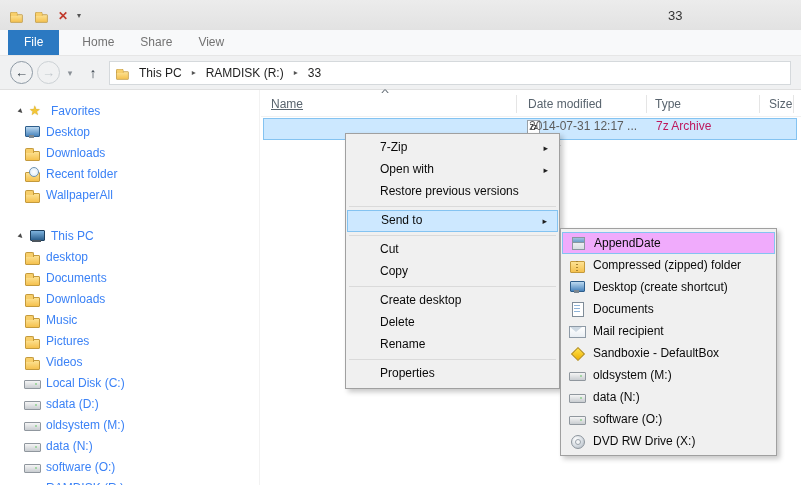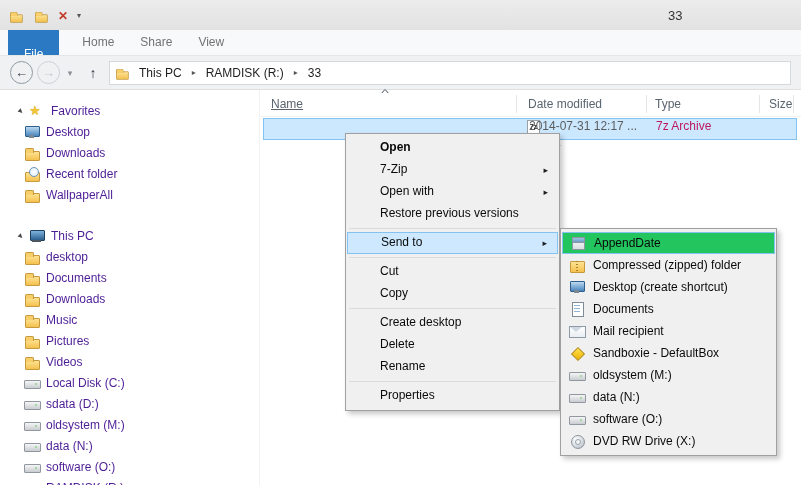--- a/index.html
+++ b/index.html
@@ -12,21 +12,21 @@
   .qat {position:absolute;left:8px;top:8px;display:flex;align-items:center;gap:9px;}
   .win-title {position:absolute;left:668px;top:8px;font-size:13px;color:#333;}
   .g-x {color:#c0392b;font-weight:bold;font-size:12px;line-height:14px;}
   .g-x::before {content:"\2715";}
   .g-drop {color:#555;font-size:8px;line-height:14px;}
   .g-drop::before {content:"\25BE";}
 
   
   #tabs {position:absolute;left:0;top:30px;right:0;height:26px;background:#f8f9fa;border-bottom:1px solid #e6e6e6;display:flex;padding-left:8px;}
   .tab {padding:0 13px;line-height:25px;font-size:12px;color:#737373;}
-  .tab-file {background:#2b79c2;color:#fff;padding:12px 16px;margin-right:10px;}
+  .tab-file {background:#2b79c2;color:#fff;padding:0 16px;margin-right:10px;}
 
   
   #navbar {position:absolute;left:0;top:56px;right:0;height:34px;background:#f0f1f2;border-bottom:1px solid #e0e0e0;display:flex;align-items:center;padding:0 10px;}
   .circle-btn {width:23px;height:23px;border-radius:50%;display:flex;align-items:center;justify-content:center;font-size:13px;flex:0 0 23px;}
   #back-btn {border:1px solid #8e9aa5;color:#2f3a44;}
   #fwd-btn {border:1px solid #ccd1d5;color:#c1c7cc;margin-left:4px;}
   #hist-btn {width:14px;text-align:center;color:#8a9096;font-size:9px;margin-left:3px;}
   #hist-btn::before {content:"\25BE";}
   #up-btn {width:20px;text-align:center;color:#2f3a44;font-size:14px;margin:0 6px;}
   #up-btn::before {content:"\2191";}
@@ -59,21 +59,21 @@
   .ic-mail::after {content:"";position:absolute;left:1px;top:4px;width:0;height:0;border-left:6px solid transparent;border-right:6px solid transparent;border-top:5px solid #cdd8e2;}
   .ic-sandboxie::before {content:"";position:absolute;left:4px;top:4px;width:8px;height:8px;transform:rotate(45deg);background:linear-gradient(135deg,#ffe34d,#efb000);border:1px solid #b08400;}
   .ic-app::before {content:"";position:absolute;left:2px;top:2px;width:11px;height:11px;background:linear-gradient(#fdfdfd,#d8dde2);border:1px solid #8b96a0;}
   .ic-app::after {content:"";position:absolute;left:2px;top:2px;width:11px;height:4px;background:linear-gradient(#9fc2e0,#6b9cc7);border:1px solid #8b96a0;}
   .ic-star::before {content:"\2605";position:absolute;left:0;top:0;font-size:13px;line-height:16px;color:#f3c637;text-shadow:0 0 1px #b08d1e;}
   .ic-7z::before {content:"7z";position:absolute;left:2px;top:1px;width:11px;height:13px;background:#fff;border:1px solid #98a0a8;font-size:7px;font-weight:bold;line-height:12px;text-align:center;color:#222;}
   .ic-sm {transform:scale(0.85);transform-origin:center;}
 
   
   #sidebar {position:absolute;left:0;top:90px;width:260px;bottom:0;background:#fff;padding-top:10px;overflow:hidden;border-right:1px solid #f2f2f2;}
-  .trow {height:21px;display:flex;align-items:center;font-size:12px;color:#4c1d95;white-space:nowrap;}
+  .trow {height:21px;display:flex;align-items:center;font-size:12px;color:#3b82f6;white-space:nowrap;}
   .twisty {width:12px;margin-left:15px;font-size:9px;color:#8a8a8a;display:flex;justify-content:center;flex:0 0 12px;}
   .twisty.exp::before {content:"\25B8";display:block;transform:rotate(45deg);color:#4a4a4a;}
   .trow.group .ic {margin-left:2px;}
   .trow .lbl {margin-left:6px;}
   .trow.child {padding-left:24px;}
   #group-thispc {margin-top:20px;}
 
   
   #main {position:absolute;left:261px;top:90px;right:0;bottom:0;background:#fff;}
   #colhead {position:relative;height:27px;border-bottom:1px solid #f1f1f1;}
@@ -95,21 +95,21 @@
   .citem.hl {background:#cde8ff;border:1px solid #84c3f1;line-height:19px;}
   .citem.bold {font-weight:bold;}
   .subarr {position:absolute;right:10px;top:0;bottom:0;display:flex;align-items:center;font-size:9px;color:#1e1e1e;}
   .subarr::before {content:"\25B8";}
   .csep {height:1px;background:#dadada;margin:3px 2px;}
 
   
   #smenu {position:absolute;left:560px;top:228px;width:217px;background:#f0f0f0;border:1px solid #a0a0a0;padding:3px 1px;box-shadow:3px 3px 5px rgba(0,0,0,0.22);z-index:21;}
   .sitem {position:relative;height:22px;display:flex;align-items:center;font-size:12px;color:#0a0a0a;padding-left:7px;white-space:nowrap;}
   .sitem .ic {margin-right:8px;}
-  .sitem.hl {background:#22c55e;border:1px solid #84c3f1;}
+  .sitem.hl {background:#f0abfc;border:1px solid #84c3f1;}
 </style>
 </head>
 <body>
 
 <div id="win">
 
   <div id="titlebar">
     <div class="qat">
       <span class="ic ic-folder ic-sm"></span>
       <span class="ic ic-folder ic-sm"></span>
@@ -234,23 +234,20 @@
     <div id="filerow">
       <span class="ic ic-7z"></span>
       <span id="f-name">Untitled.7z</span>
       <span id="f-date">2014-07-31 12:17 ...</span>
       <span id="f-type">7z Archive</span>
       <span id="f-size"></span>
     </div>
   </div>
 
   <div id="cmenu">
-    <div class="citem bold">
-      <span>Open</span>
-    </div>
     <div class="citem">
       <span>7-Zip</span>
       <span class="subarr"></span>
     </div>
     <div class="citem">
       <span>Open with</span>
       <span class="subarr"></span>
     </div>
     <div class="citem">
       <span>Restore previous versions</span>

